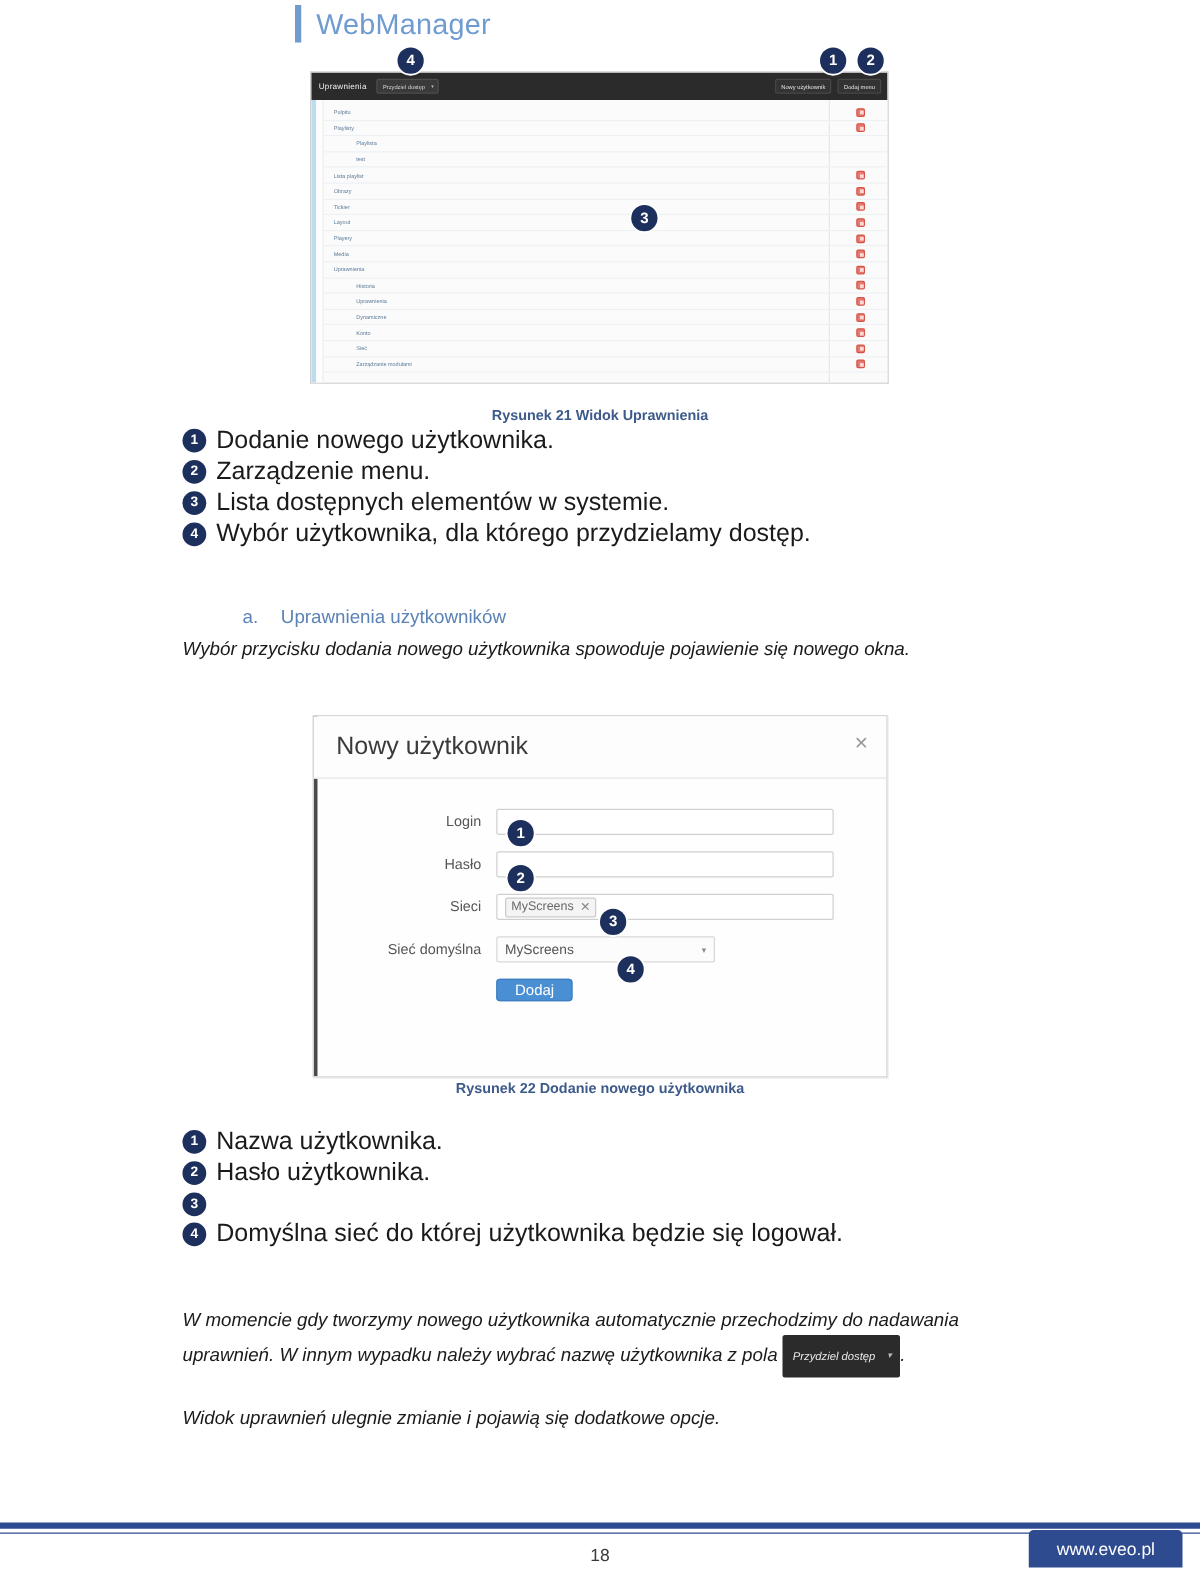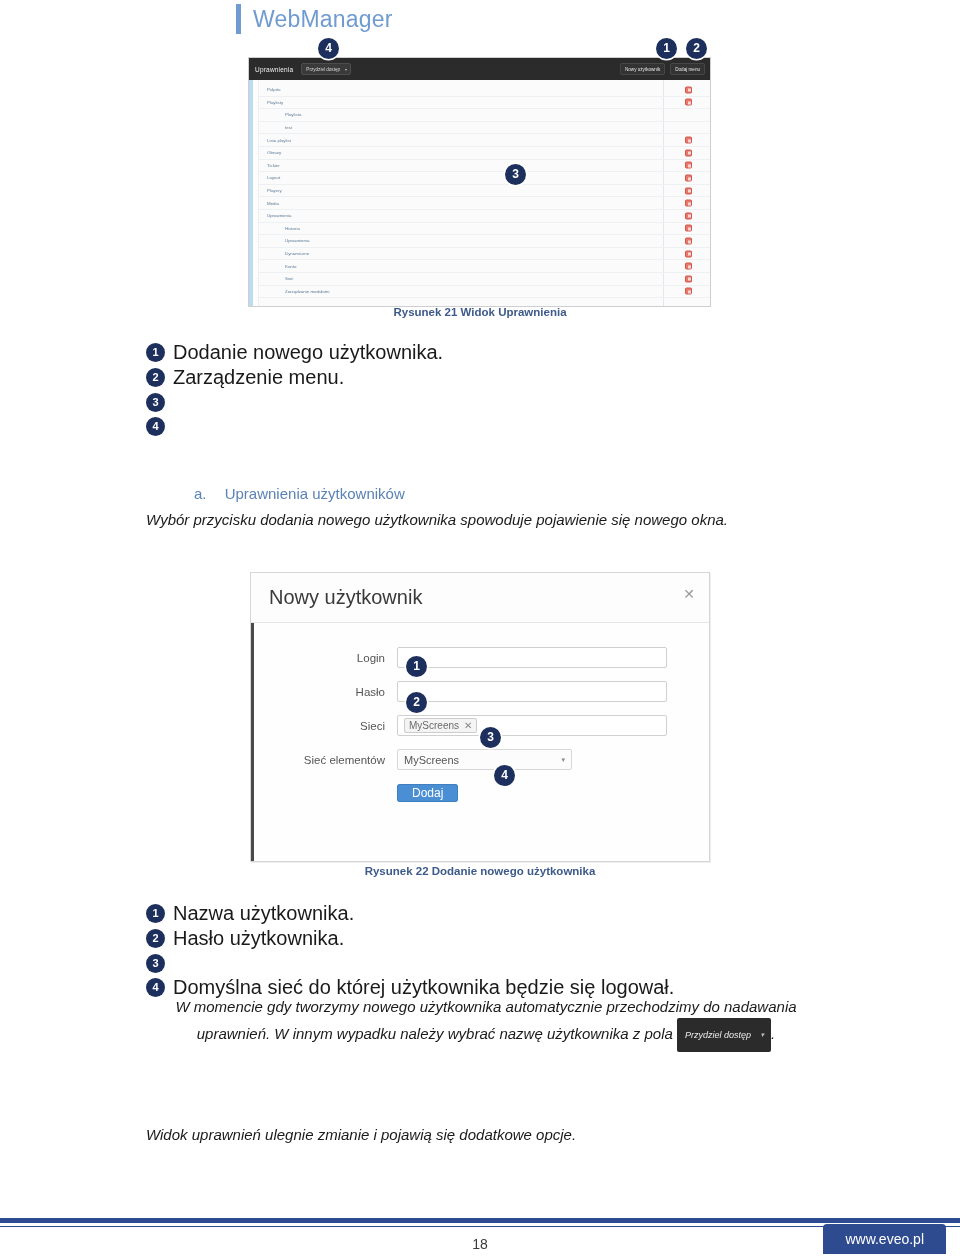--- a/index.html
+++ b/index.html
@@ -516,36 +516,38 @@
         <div class="tree-row indent">
           <span class="label">Zarządzanie modułami</span>
           <span class="del-col">
             <span class="del-btn"></span>
           </span>
         </div>
       </div>
   </div>
 </div>
 
-<div class="fig-caption" style="top:306px;">Rysunek 21 Widok Uprawnienia</div>
+<div class="fig-caption" style="top:327px;">Rysunek 21 Widok Uprawnienia</div>
 
 <div class="legend" id="legend1" style="left:146px; top:341px; width:600px;">
     <div class="legend-item">
       <span class="legend-num">1</span>
       <span class="legend-text">Dodanie nowego użytkownika.</span>
     </div>
     <div class="legend-item">
       <span class="legend-num">2</span>
       <span class="legend-text">Zarządzenie menu.</span>
     </div>
     <div class="legend-item">
       <span class="legend-num">3</span>
+      <span class="legend-text">Lista dostępnych elementów w systemie.</span>
     </div>
     <div class="legend-item">
       <span class="legend-num">4</span>
+      <span class="legend-text">Wybór użytkownika, dla którego przydzielamy dostęp.</span>
     </div>
   </div>
 
 <div class="sub-heading">
   <span class="marker">a.</span>
   <span>Uprawnienia użytkowników</span>
 </div>
 <div class="para" style="left:146px; top:509px; width:680px;">Wybór przycisku dodania nowego użytkownika spowoduje pojawienie się nowego okna.</div>
 
 <div class="shot2">
@@ -569,21 +571,21 @@
     <div class="form-row">
       <div class="form-label">Sieci</div>
       <div class="form-control">
         <span class="tag-chip">
           <span>MyScreens</span>
           <span class="x">✕</span>
         </span>
       </div>
     </div>
     <div class="form-row">
-      <div class="form-label">Sieć elementów</div>
+      <div class="form-label">Sieć domyślna</div>
       <div class="form-control short plain-select">
         <span class="select-value">MyScreens</span>
         <span class="select-caret">▾</span>
       </div>
     </div>
     <div class="dlg-submit-wrap">
       <span class="btn-primary">Dodaj</span>
     </div>
   </div>
 </div>
@@ -606,21 +608,21 @@
     </div>
     <div class="legend-item">
       <span class="legend-num">3</span>
     </div>
     <div class="legend-item">
       <span class="legend-num">4</span>
       <span class="legend-text">Domyślna sieć do której użytkownika będzie się logował.</span>
     </div>
   </div>
 
-<div class="para" style="left:146px; top:996px; width:680px;text-align:center;">
+<div class="para" style="left:146px; top:1046px; width:680px;">
   <span>W momencie gdy tworzymy nowego użytkownika automatycznie przechodzimy do nadawania uprawnień. W innym wypadku należy wybrać nazwę użytkownika z pola</span>
   <span class="inline-dark-btn">
     <span>Przydziel dostęp</span>
     <span class="caret">▾</span>
   </span><span>.</span>
 </div>
 <div class="para" style="left:146px; top:1124px; width:680px;">Widok uprawnień ulegnie zmianie i pojawią się dodatkowe opcje.</div>
 
 <div class="footer-rule"></div>
 <div class="footer-rule-thin"></div>

